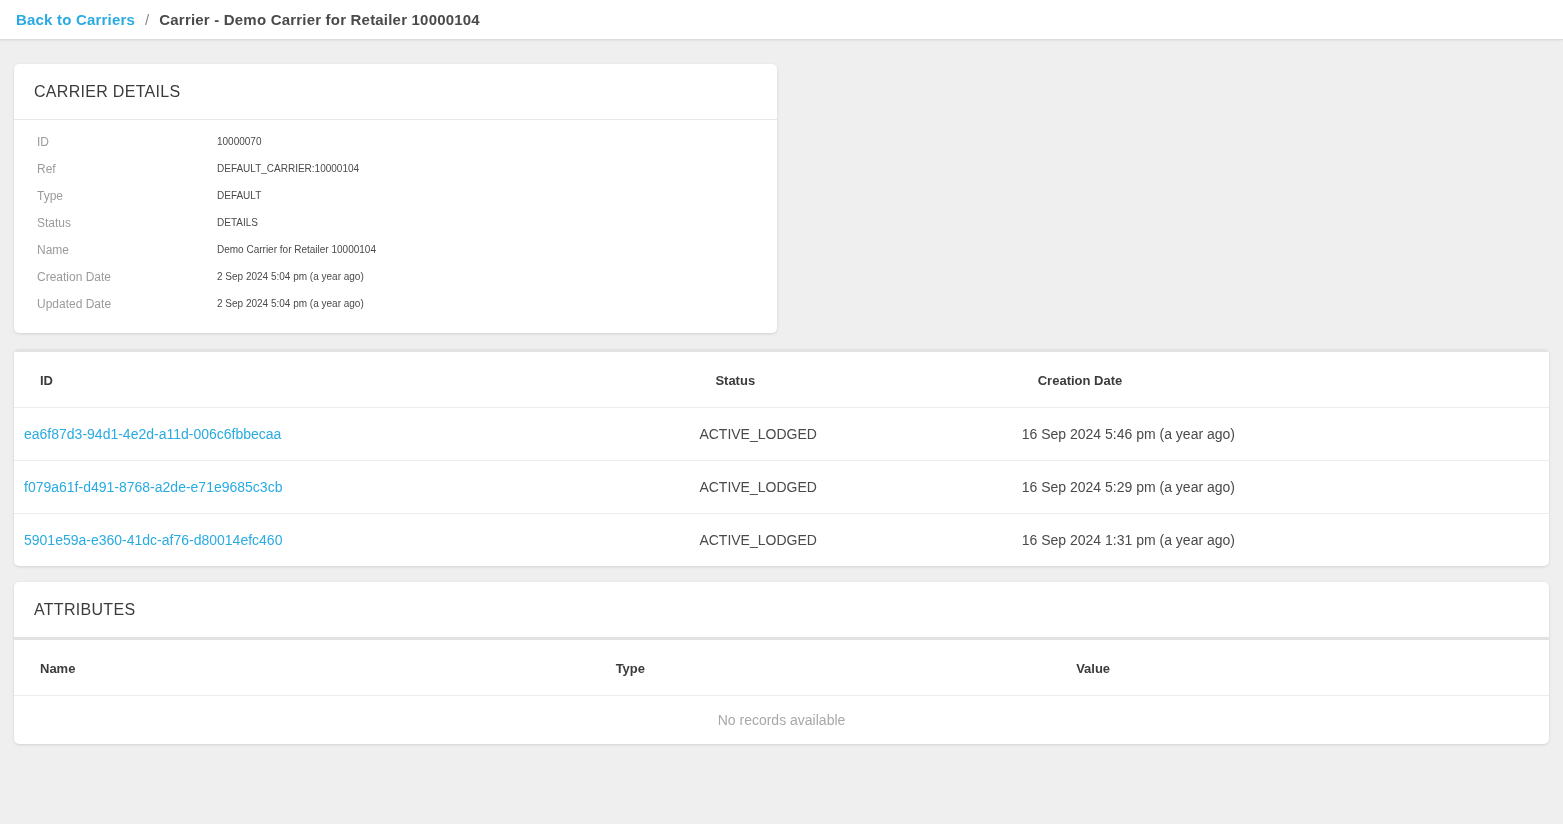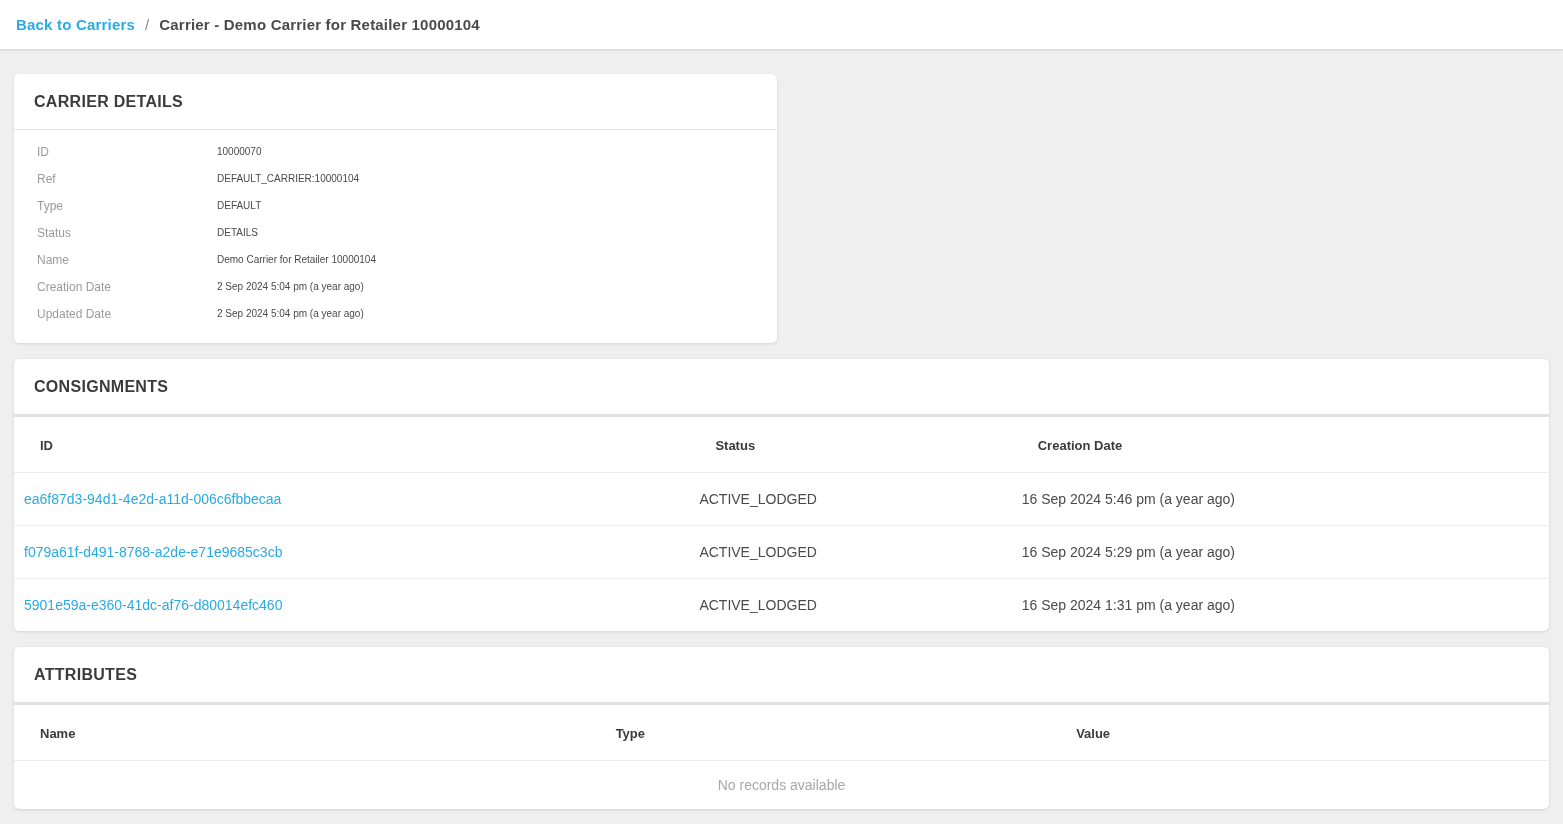--- a/index.html
+++ b/index.html
@@ -6,21 +6,21 @@
   html, body {
     width: 1563px;
     min-height: 824px;
     background: #efefef;
     font-family: "Liberation Sans", sans-serif;
     color: #4a4a4a;
   }
 
   
   .topbar {
-    height: 50px;
+    height: 40px;
     background: #ffffff;
     border-bottom: 1px solid #dcdcdc;
     box-shadow: 0 1px 2px rgba(0,0,0,0.06);
     display: flex;
     align-items: center;
     padding: 0 16px;
     position: relative;
     z-index: 2;
   }
   .topbar a.back-link {
@@ -52,21 +52,21 @@
     border-radius: 5px;
     box-shadow: 0 1px 3px rgba(0,0,0,0.12);
     overflow: hidden;
   }
 
   .card-header {
     padding: 19px 20px 18px 20px;
   }
   .card-header h2 {
     font-size: 16px;
-    font-weight: 700;
+    font-weight: 400;
     color: #3b3b3b;
     letter-spacing: 0.3px;
   }
   .header-divider { height: 1px; background: #e8e8e8; }
   .thick-divider { height: 3px; background: #e2e2e2; }
 
   
   .details-card { width: 763px; margin-bottom: 16px; }
   .details-body { padding: 8px 20px 16px 23px; }
   .field-row {
@@ -166,23 +166,20 @@
         <div class="field-value">2 Sep 2024 5:04 pm (a year ago)</div>
       </div>
       <div class="field-row">
         <div class="field-label">Updated Date</div>
         <div class="field-value">2 Sep 2024 5:04 pm (a year ago)</div>
       </div>
     </div>
   </section>
 
   <section class="card table-section">
-    <div class="card-header">
-      <h2>CONSIGNMENTS</h2>
-    </div>
     <div class="thick-divider"></div>
     <table class="consignments-table">
       <colgroup>
           <col class="c1">
           <col class="c2">
           <col class="c3">
         </colgroup>
       <thead>
         <tr>
           <th>ID</th>

